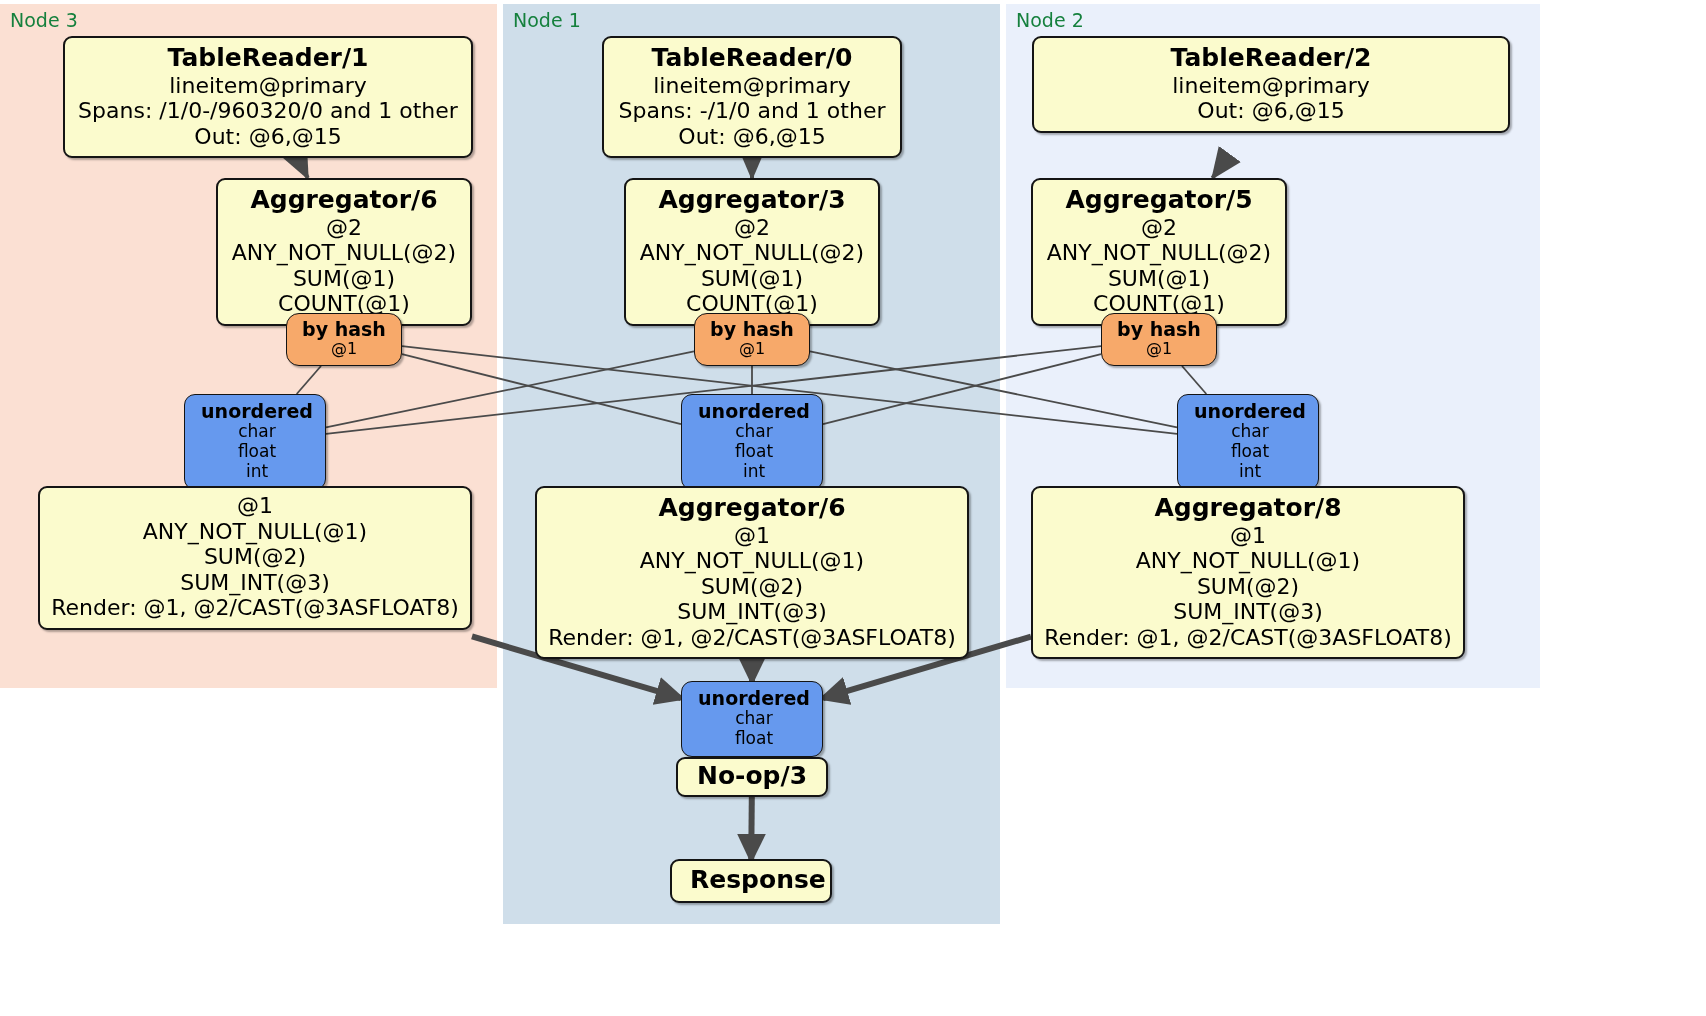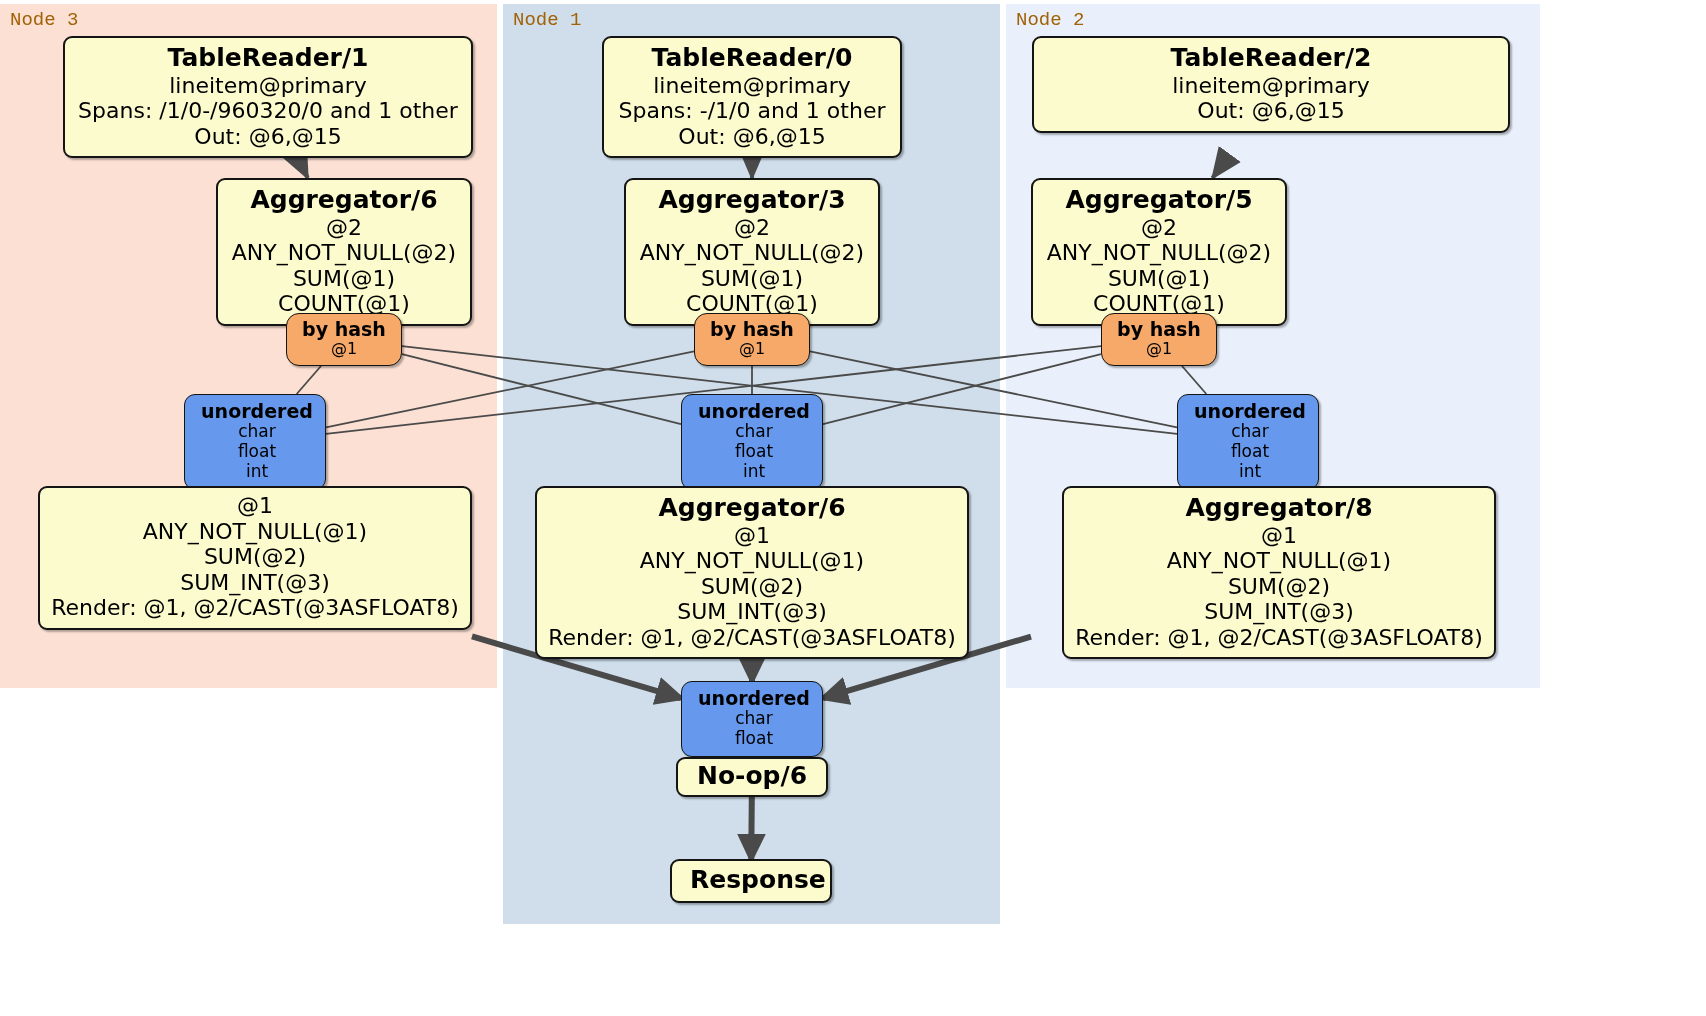--- a/index.html
+++ b/index.html
@@ -19,24 +19,23 @@
   
   .panel {
     position: absolute;
     box-sizing: border-box;
   }
   .panel-label {
     position: absolute;
     top: 6px;
     left: 10px;
     font-size: 19px;
-    color: #a16207;
+    color: #15803d;
     line-height: 1.1;
     white-space: nowrap;
-    font-family: Liberation Mono, monospace;
   }
 
   
   #edges {
     position: absolute;
     left: 0; top: 0;
     width: 1706px;
     height: 1016px;
     pointer-events: none;
   }
@@ -212,33 +211,33 @@
         <div class="n-line">Render: @1, @2/CAST(@3ASFLOAT8)</div>
       </div>
       <div class="node proc" style="left: 535px; top: 486px; width: 434px;">
         <div class="n-title">Aggregator/6</div>
         <div class="n-line">@1</div>
         <div class="n-line">ANY_NOT_NULL(@1)</div>
         <div class="n-line">SUM(@2)</div>
         <div class="n-line">SUM_INT(@3)</div>
         <div class="n-line">Render: @1, @2/CAST(@3ASFLOAT8)</div>
       </div>
-      <div class="node proc" style="left: 1031px; top: 486px; width: 434px; margin-left: 31px;">
+      <div class="node proc" style="left: 1031px; top: 486px; width: 434px;">
         <div class="n-title">Aggregator/8</div>
         <div class="n-line">@1</div>
         <div class="n-line">ANY_NOT_NULL(@1)</div>
         <div class="n-line">SUM(@2)</div>
         <div class="n-line">SUM_INT(@3)</div>
         <div class="n-line">Render: @1, @2/CAST(@3ASFLOAT8)</div>
       </div>
       <div class="node sync" style="left: 681px; top: 681px; width: 142px;">
         <div class="n-title">unordered</div>
         <div class="n-line">char</div>
         <div class="n-line">float</div>
       </div>
       <div class="node proc compact noop" style="left: 676px; top: 757px; width: 152px;">
-        <div class="n-title">No-op/6</div>
+        <div class="n-title">No-op/3</div>
       </div>
       <div class="node proc compact resp" style="left: 670px; top: 859px; width: 162px;">
         <div class="n-title">Response</div>
       </div>
     </div>
 </div>
 
 </body></html>

